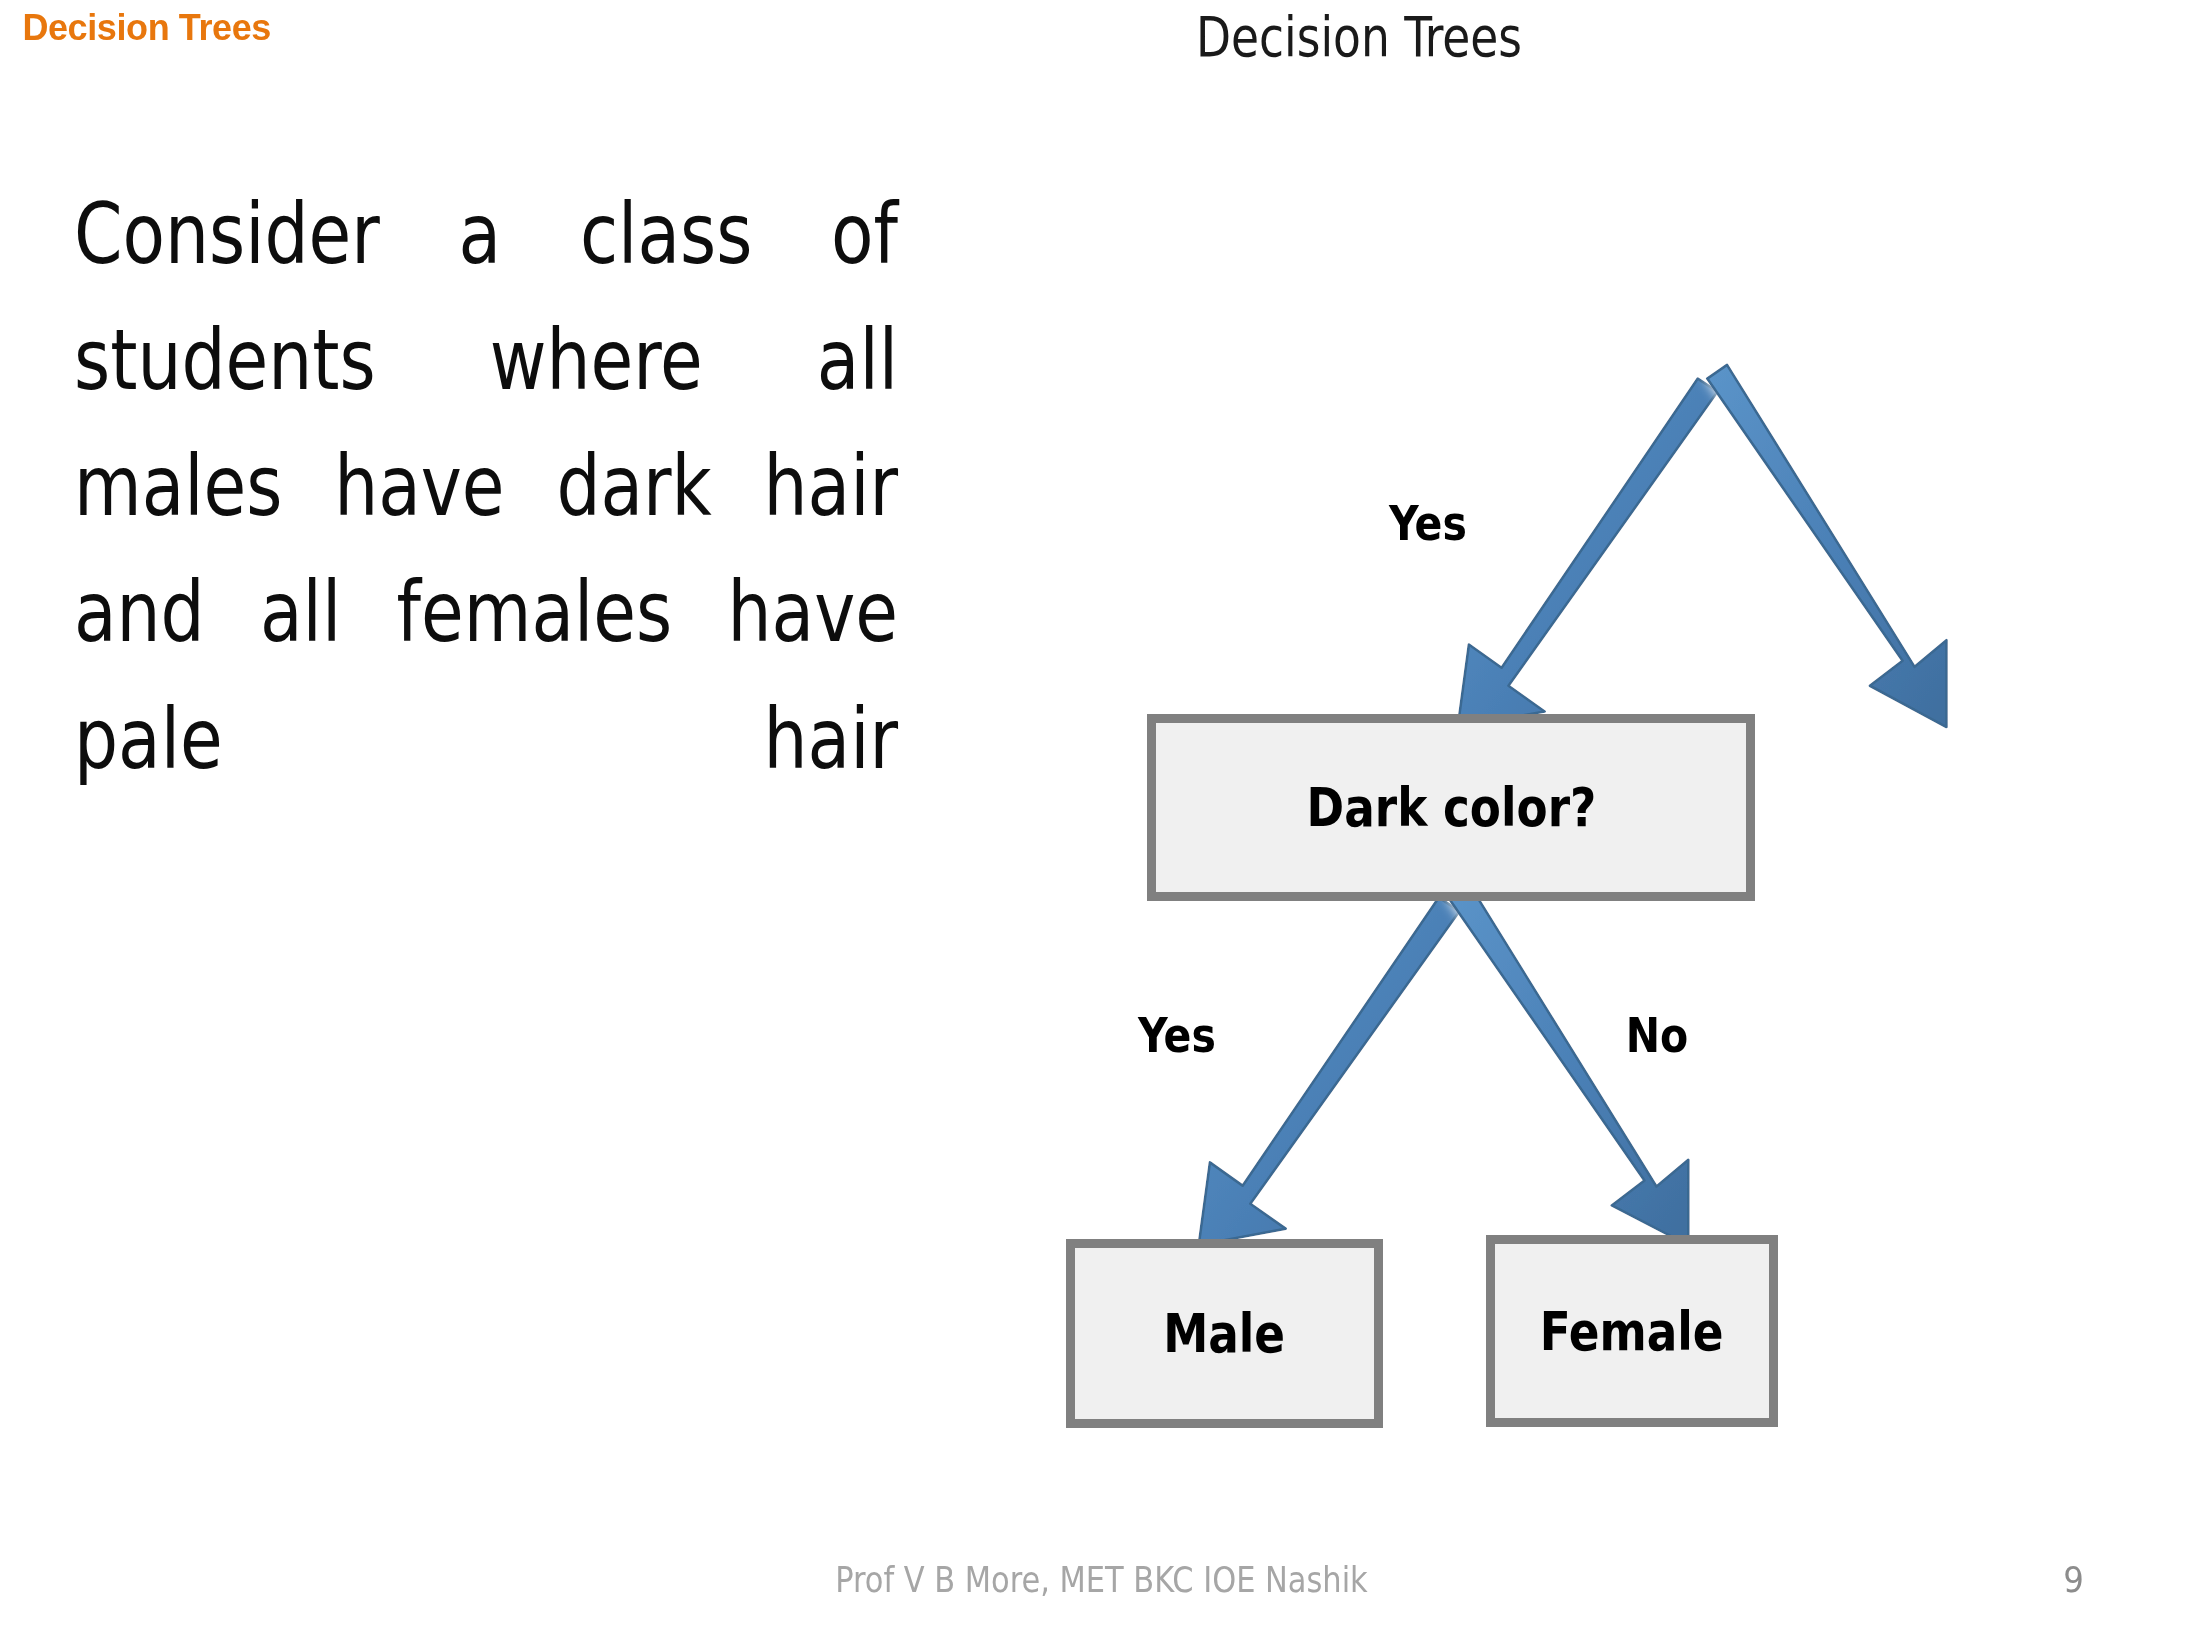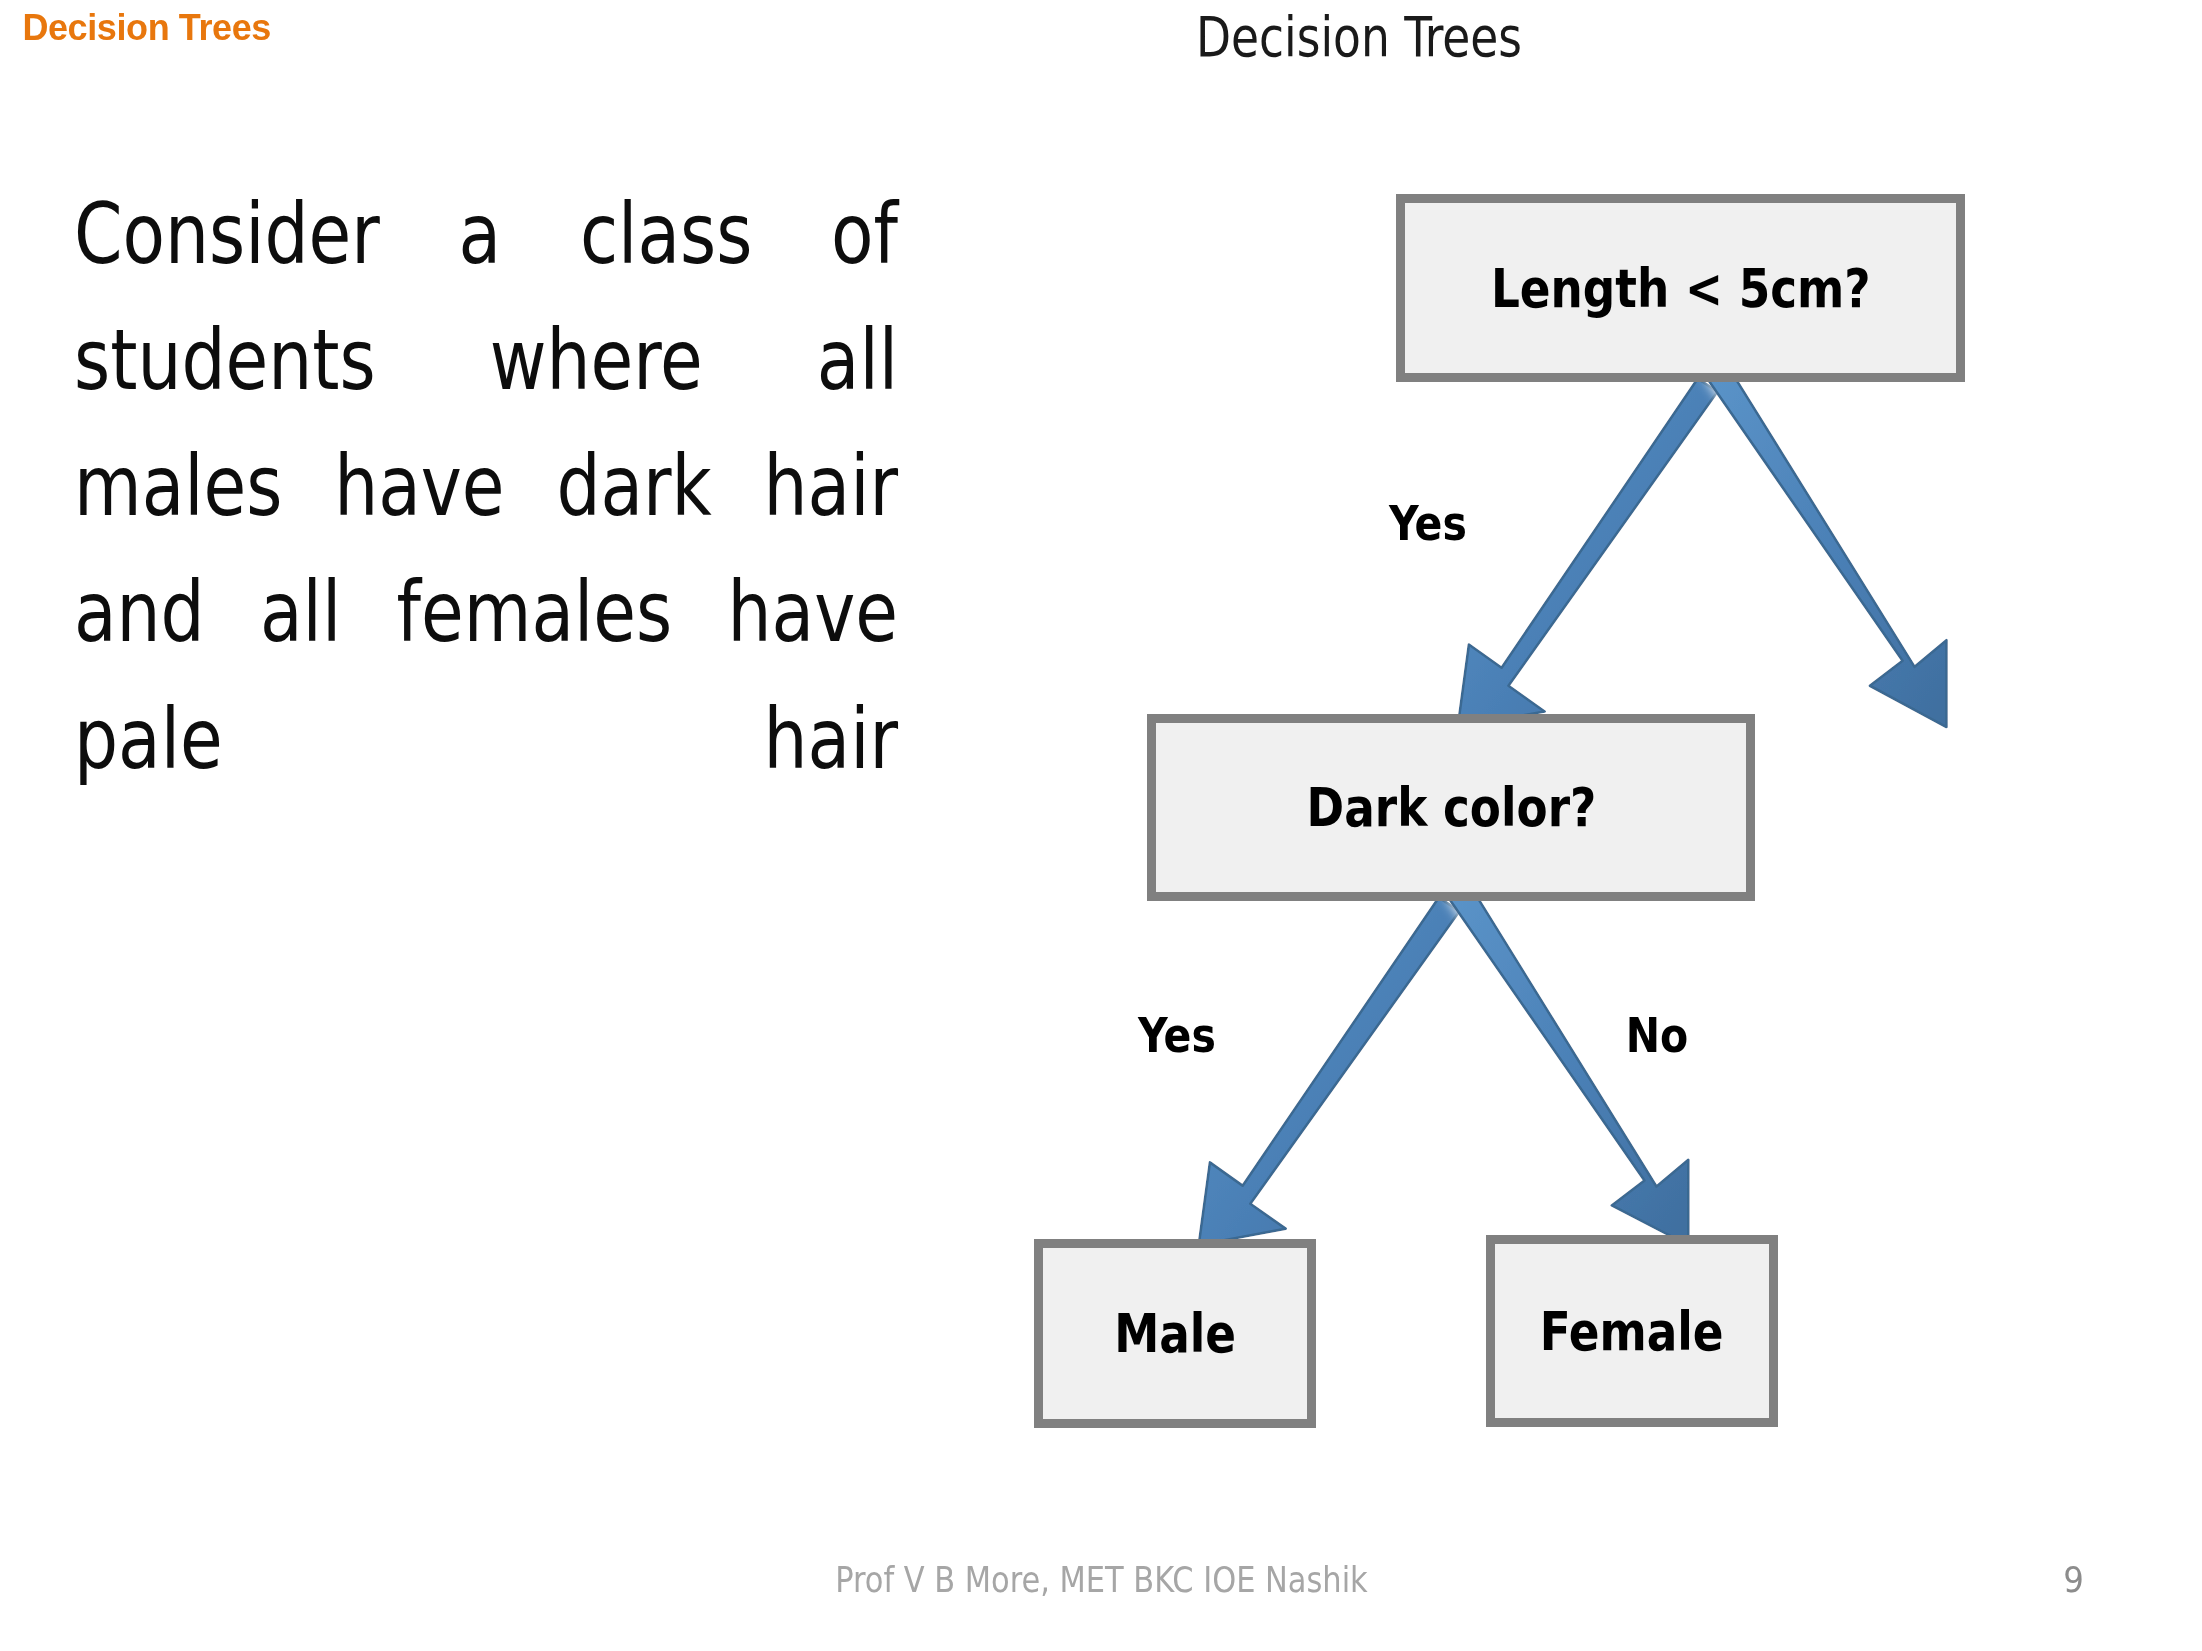--- a/index.html
+++ b/index.html
@@ -88,21 +88,21 @@
     font-family: "DejaVu Sans Condensed", "Liberation Sans", sans-serif;
     font-weight: bold;
     font-size: 53px;
     color: #000000;
     white-space: nowrap;
     letter-spacing: 0px;
     transform: scaleX(0.95);
   }
   #node-root   { left: 1396px; top: 194px;  width: 569px; height: 188px; }
   #node-dark   { left: 1147px; top: 714px;  width: 608px; height: 187px; }
-  #node-male   { left: 1034px; top: 1239px; width: 282px; height: 189px; }
+  #node-male   { left: 1066px; top: 1239px; width: 317px; height: 189px; }
   #node-female { left: 1486px; top: 1235px; width: 292px; height: 192px; }
 
   .edge-label {
     position: absolute;
     font-family: "DejaVu Sans Condensed", "Liberation Sans", sans-serif;
     font-weight: bold;
     font-size: 48px;
     color: #000000;
     white-space: nowrap;
     transform: scaleX(0.95);
@@ -167,23 +167,20 @@
 
     <g filter="url(#softGlow)">
       <polygon points="1672,1043 1696,1059 1453,1399 1494,1428 1393,1447 1406,1351 1444,1378" fill="url(#arrGrad)" stroke="#3A6992" stroke-width="3" stroke-linejoin="round"></polygon>
     </g>
 
     <g filter="url(#softGlow)">
       <polygon points="1683,1043 1707,1027 1925,1379 1962,1348 1962,1447 1873,1401 1911,1372" fill="url(#arrGrad)" stroke="#3A6992" stroke-width="3" stroke-linejoin="round"></polygon>
     </g>
   </svg>
 
-  <div class="node" id="node-root">
-    <span>Length &lt; 5cm?</span>
-  </div>
 
   <div class="node" id="node-dark">
     <span>Dark color?</span>
   </div>
 
   <div class="node" id="node-male">
     <span>Male</span>
   </div>
 
   <div class="node" id="node-female">

